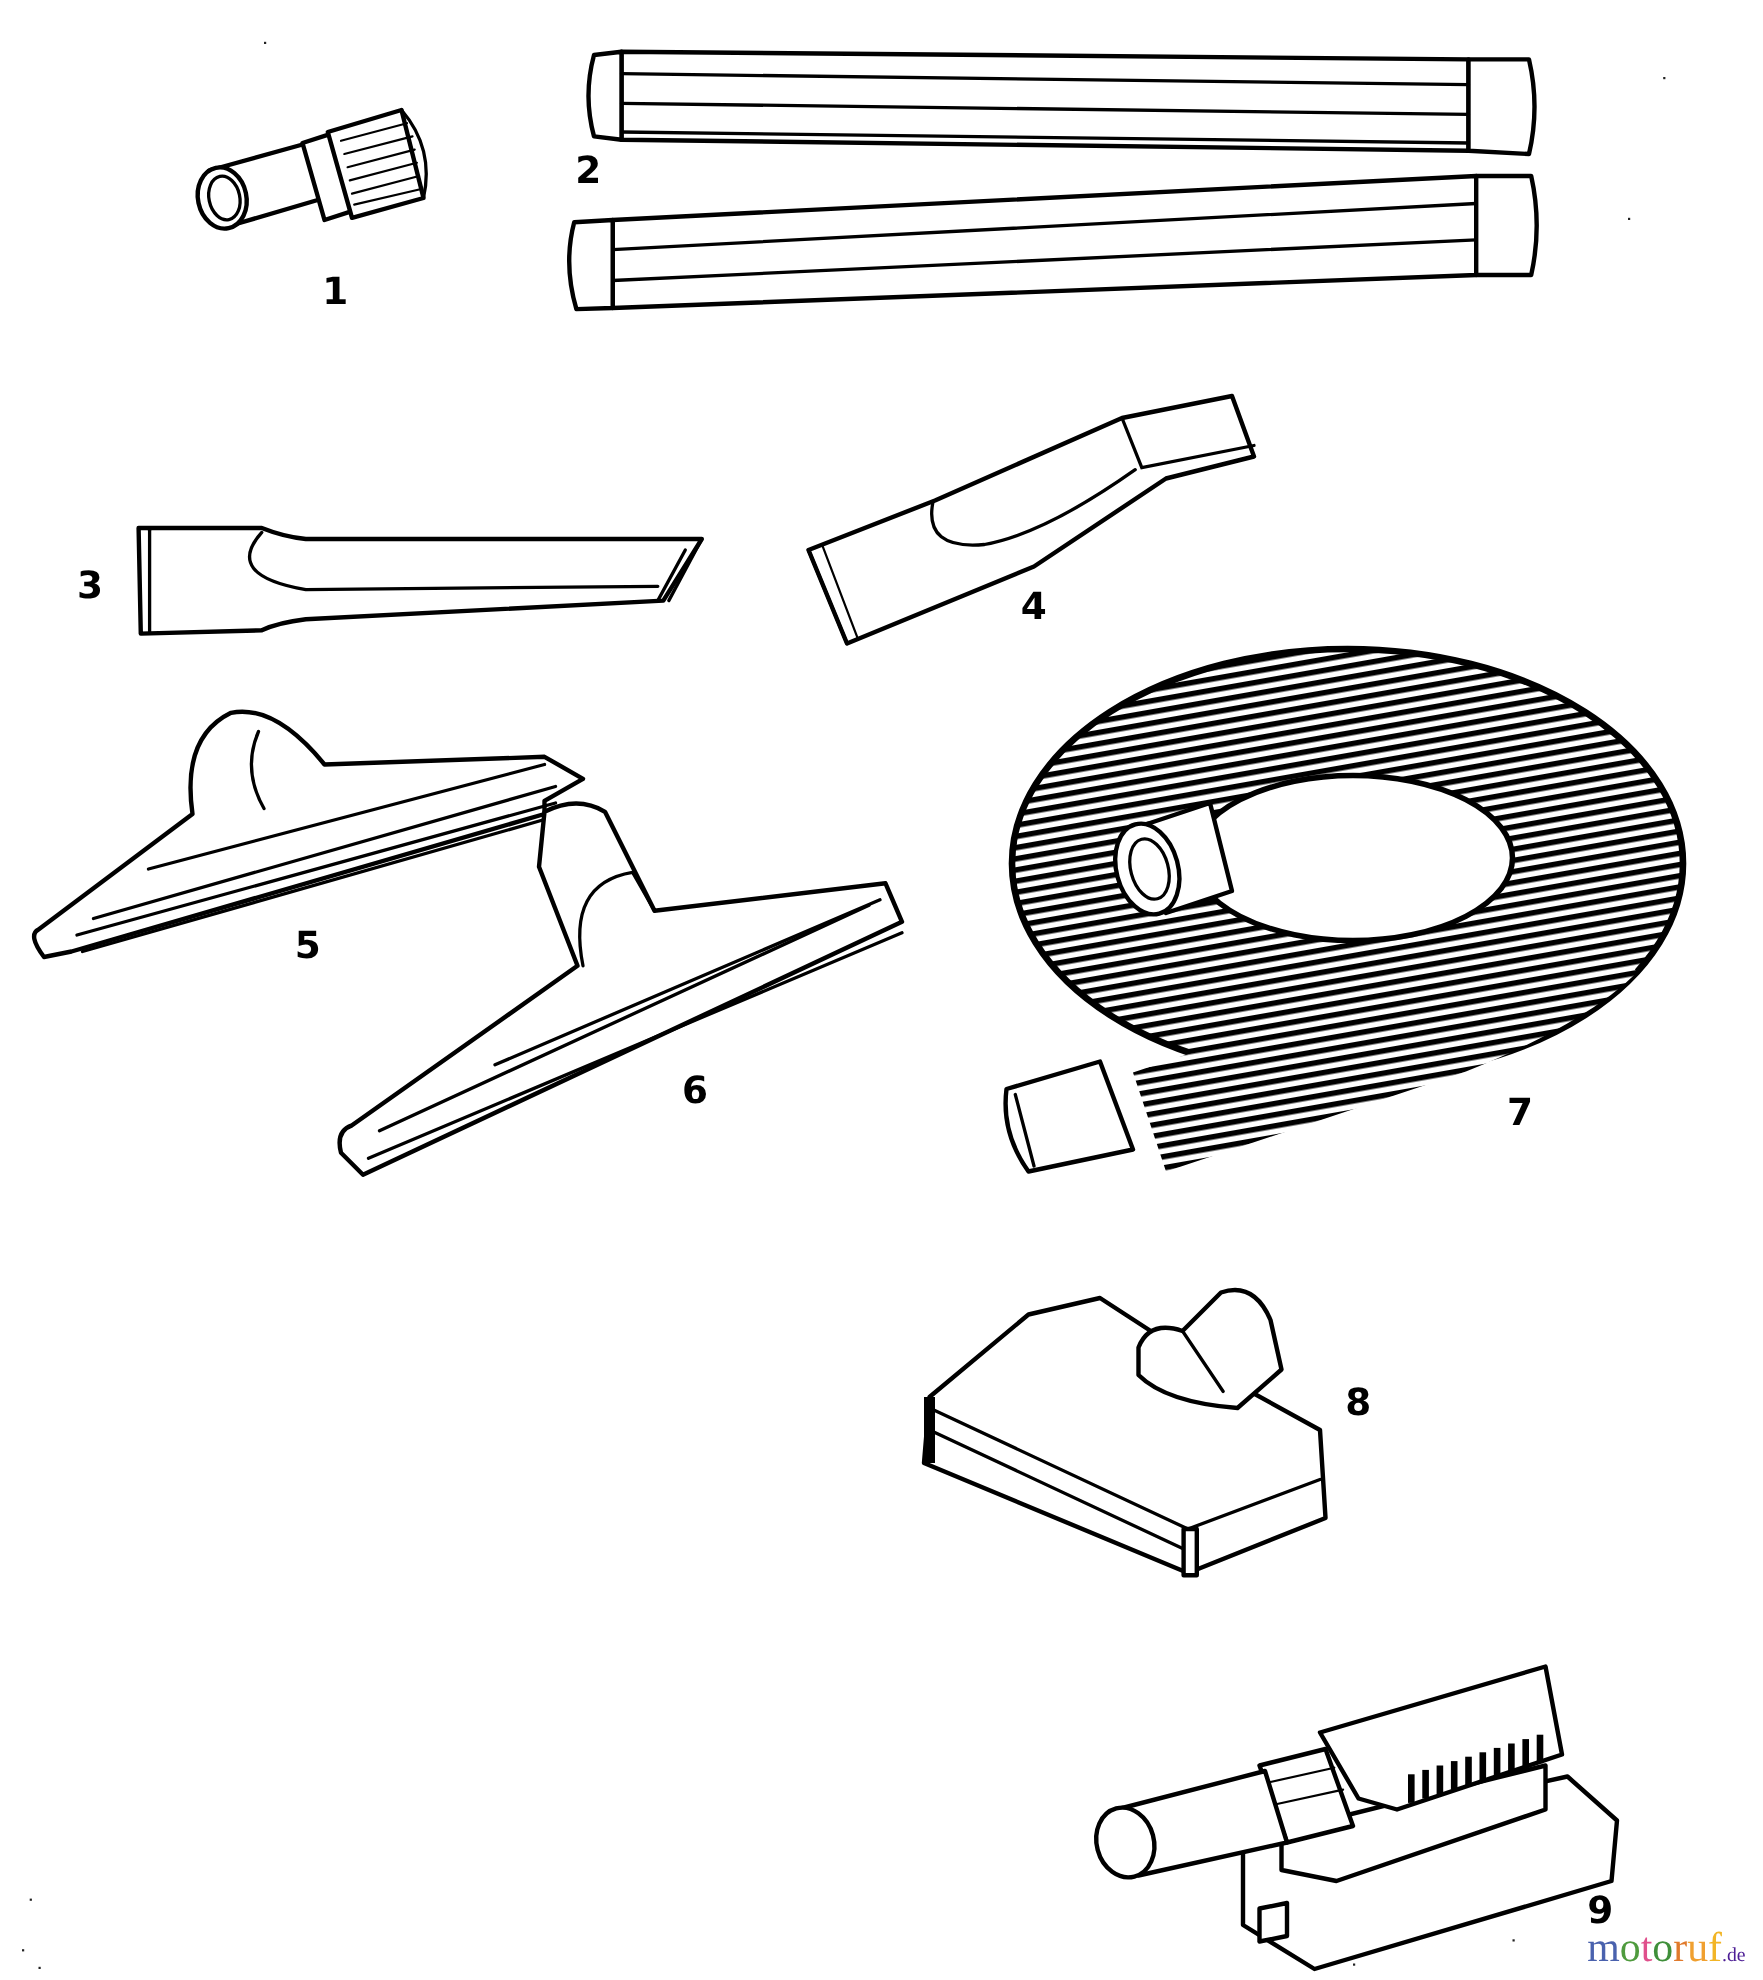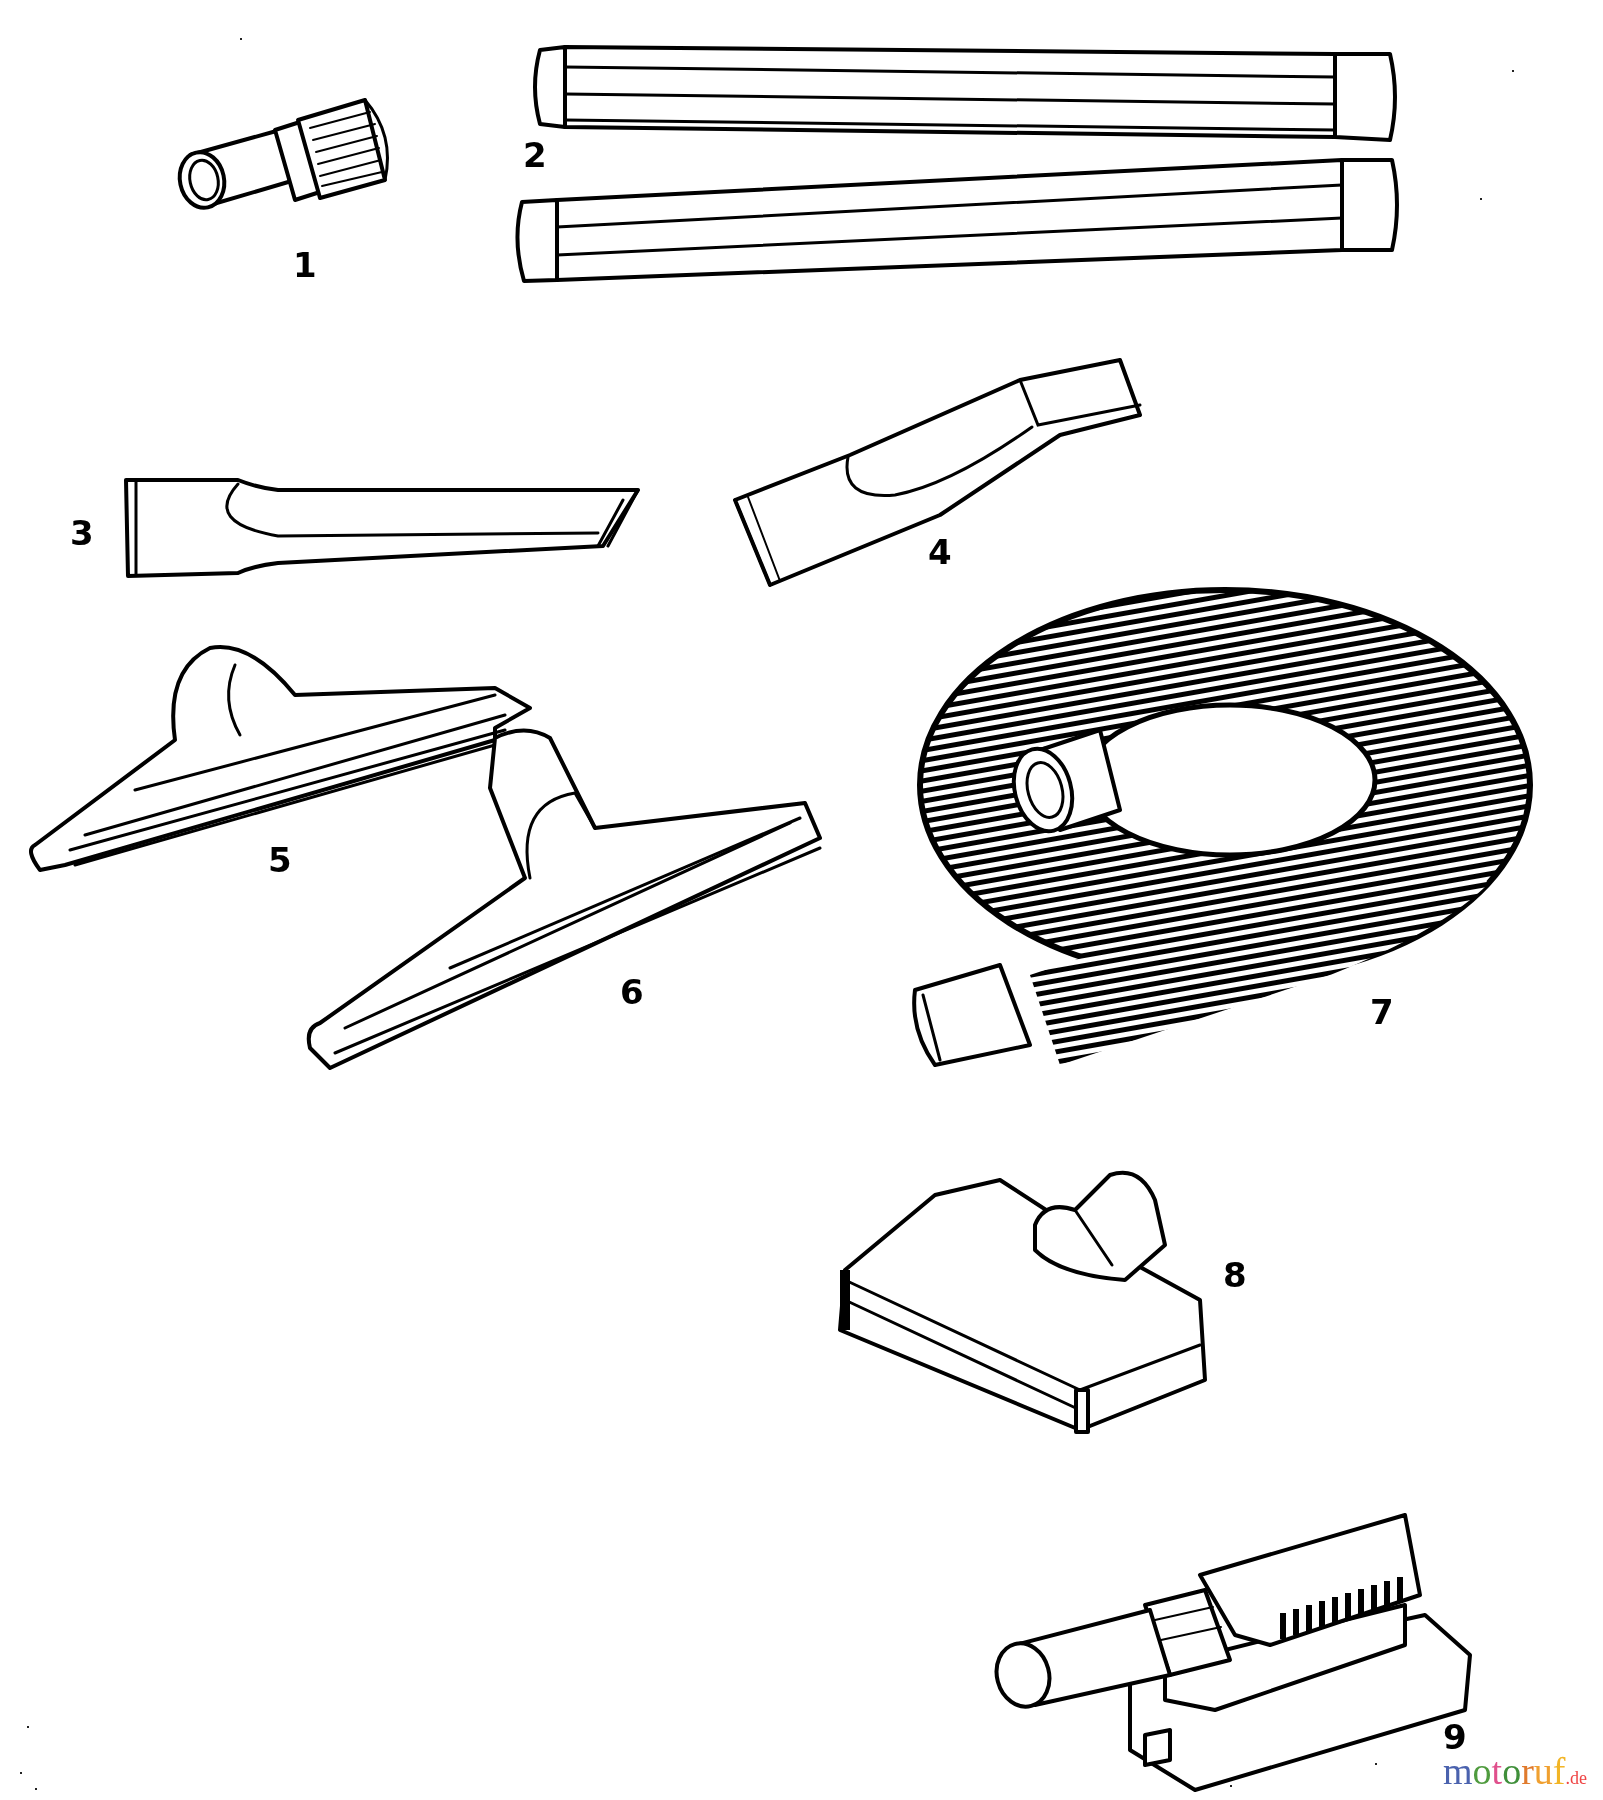--- a/index.html
+++ b/index.html
@@ -4,21 +4,21 @@
 <style>
   html, body { margin:0; padding:0; background:#ffffff; }
   body { width:1603px; height:1800px; position:relative; overflow:hidden;
          font-family:"Liberation Sans", sans-serif; }
   .part { position:absolute; }
   .part svg { width:100%; height:100%; display:block; overflow:visible; }
   .label { position:absolute; font-family:"DejaVu Sans", sans-serif; font-weight:bold;
            font-size:34px; color:#000; line-height:1; }
   .logo { position:absolute; left:1443px; top:1752px; font-family:"Liberation Serif", serif;
           font-size:38px; letter-spacing:0px; line-height:1; white-space:nowrap; }
-  .logo .tld { font-size:18px; color:#ef4444; }
+  .logo .tld { font-size:18px; color:#4c1d95; }
   .speck { position:absolute; width:2px; height:2px; background:#222; }
   svg .s { fill:#fff; stroke:#000; stroke-width:4; stroke-linejoin:round; stroke-linecap:round; }
   svg .t { fill:none; stroke:#000; stroke-width:3; stroke-linecap:round; }
   svg .th { fill:none; stroke:#000; stroke-width:2; stroke-linecap:round; }
   svg .k { fill:#000; }
 </style>
 </head>
 <body>
 
 <div class="part" style="left:170px;top:80px;width:225px;height:135px;">

